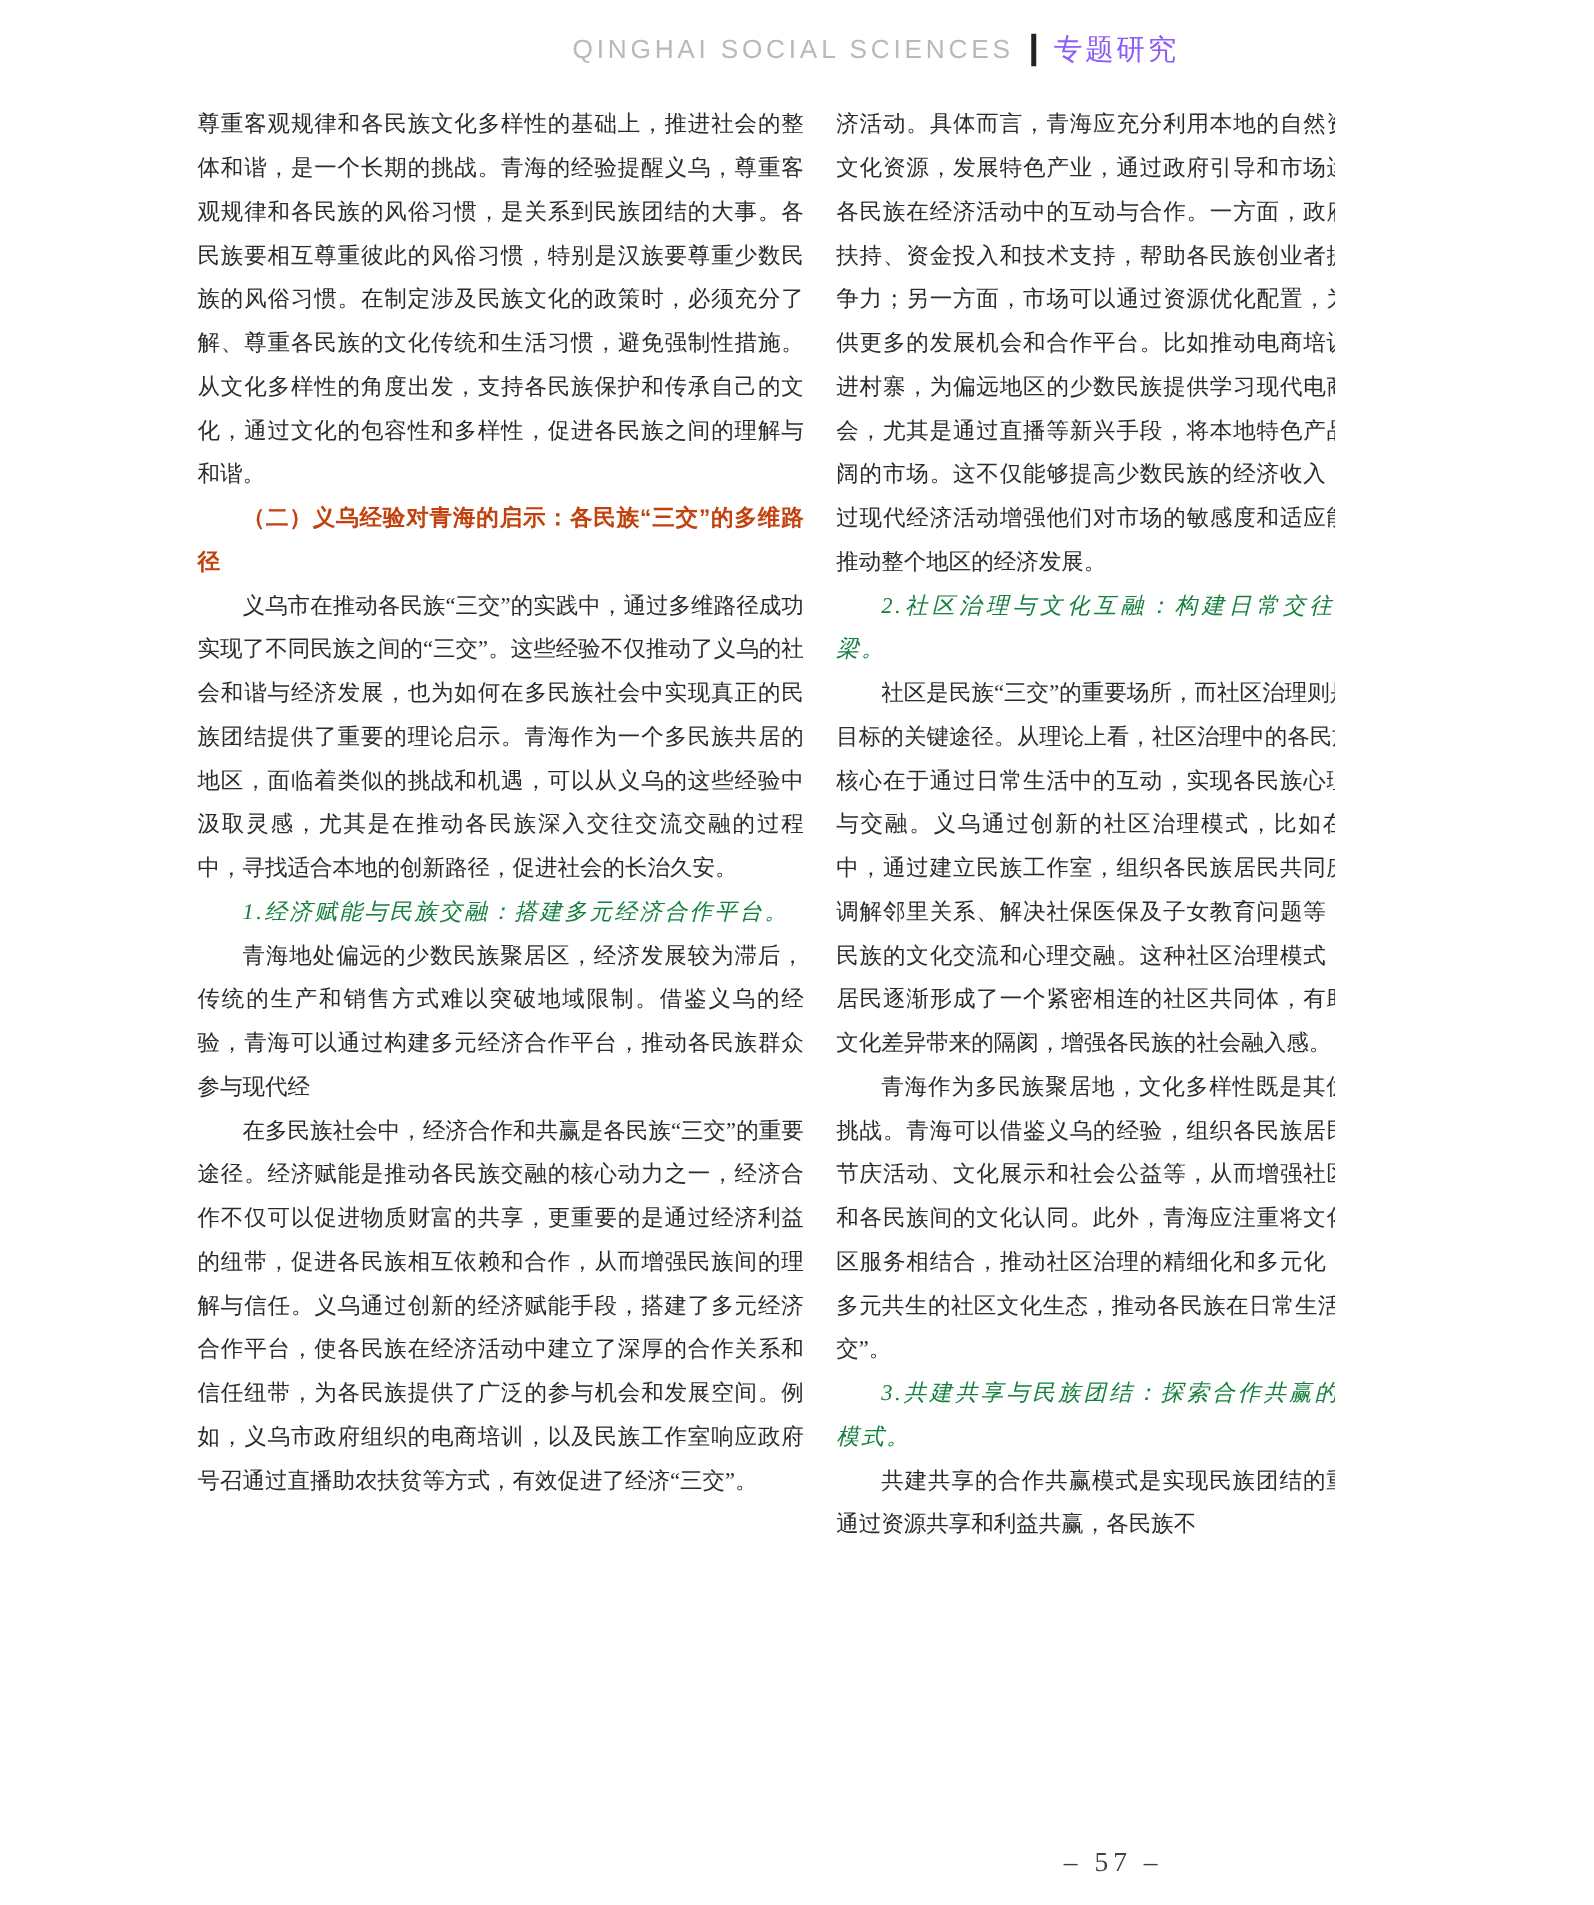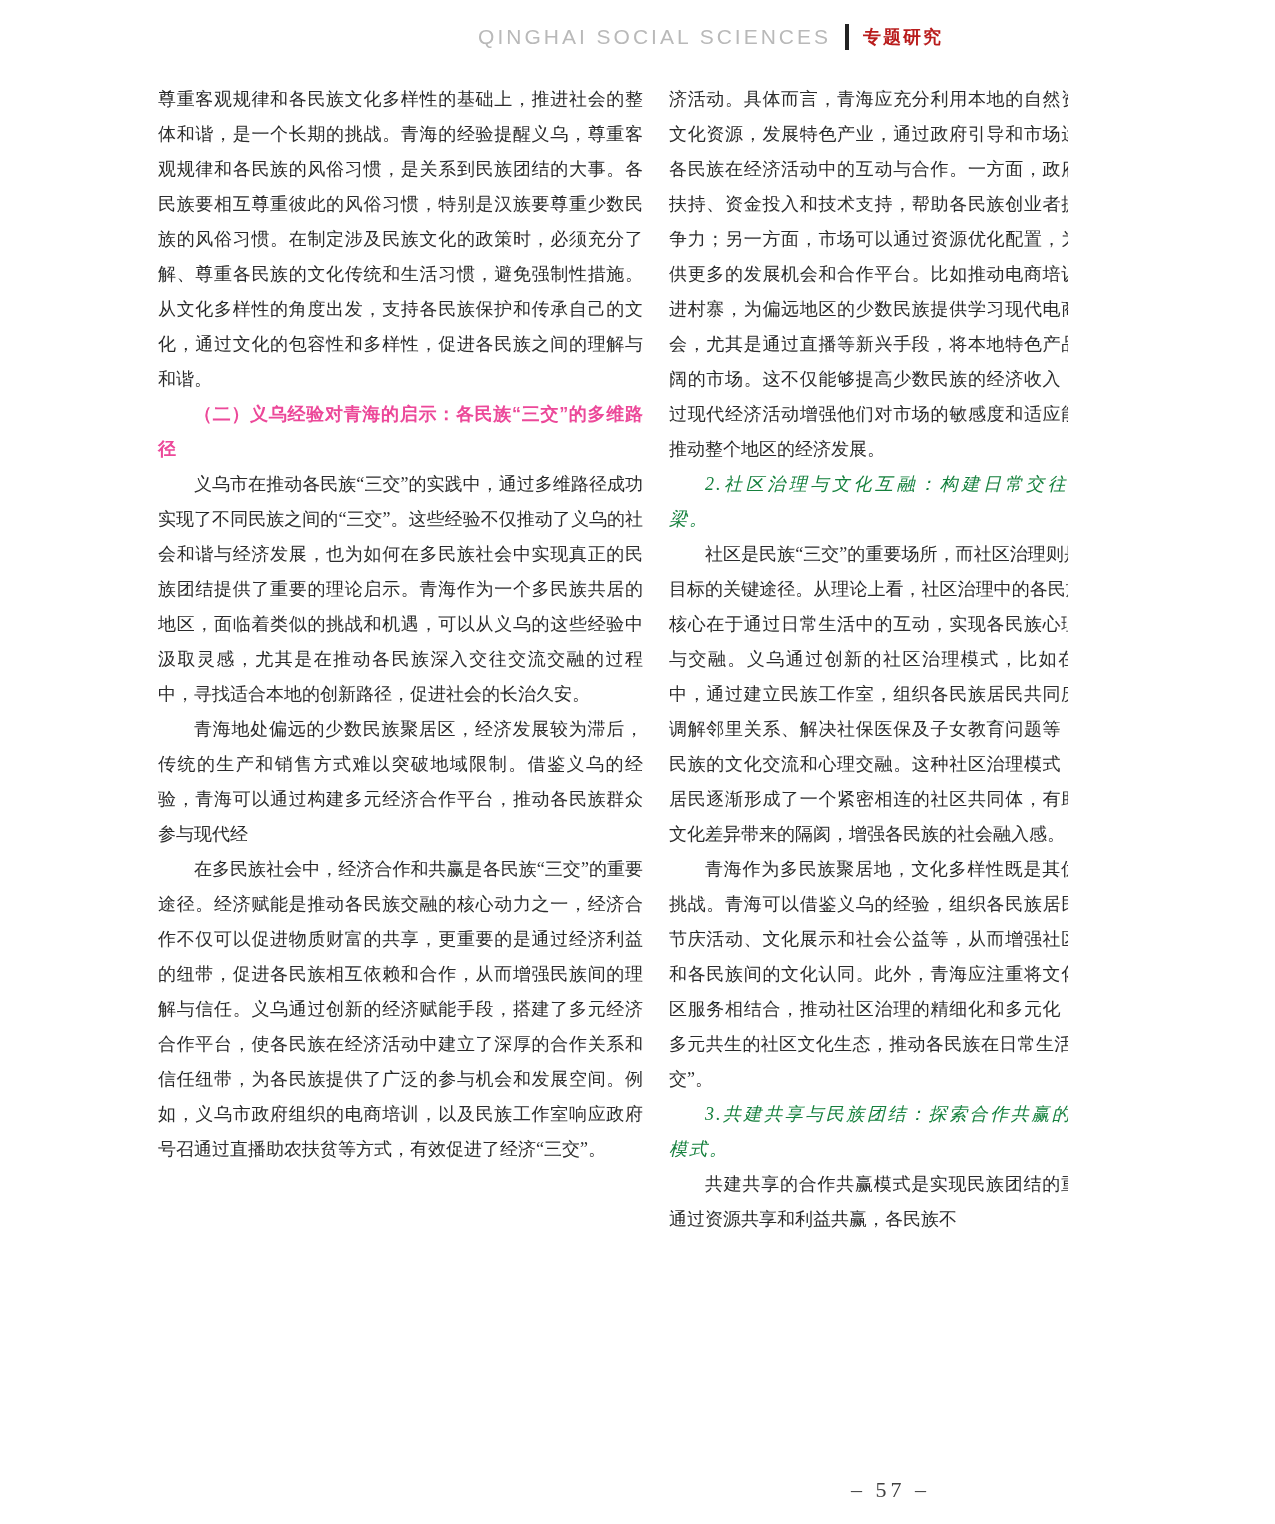--- a/index.html
+++ b/index.html
@@ -33,24 +33,24 @@
     color: #b9b9b9;
     font-weight: 400;
   }
   .head-divider {
     width: 4px;
     height: 26px;
     background: #222222;
   }
   .section-label {
     font-family: "Liberation Sans", sans-serif;
-    font-size: 18px;
-    font-weight: 700;
+    font-size: 23px;
+    font-weight: 400;
     letter-spacing: 2px;
-    color: #b91c1c;
+    color: #8b5cf6;
   }
   
   .content {
     position: absolute;
     left: 158px;
     top: 82px;
     width: 996px;
     display: flex;
     gap: 26px;
   }
@@ -68,21 +68,21 @@
   }
   .col p.indent { text-indent: 2em; }
   .col p.body {
     font-family: "Liberation Serif", serif;
     color: #2b2b2b;
     font-weight: 400;
   }
   .col p.heading {
     font-family: "Liberation Sans", sans-serif;
     font-weight: 700;
-    color: #ec4899;
+    color: #c2410c;
   }
   .col p.kaiti {
     font-family: "Liberation Serif", serif;
     font-style: italic;
     color: #15803d;
     letter-spacing: 2px;
   }
   
   .page-number {
     position: absolute;
@@ -103,20 +103,21 @@
     <span class="journal-name">QINGHAI SOCIAL SCIENCES</span>
     <span class="head-divider"></span>
     <span class="section-label">专题研究</span>
   </div>
 
   <div class="content">
     <div class="col">
         <p class="block body">尊重客观规律和各民族文化多样性的基础上，推进社会的整体和谐，是一个长期的挑战。青海的经验提醒义乌，尊重客观规律和各民族的风俗习惯，是关系到民族团结的大事。各民族要相互尊重彼此的风俗习惯，特别是汉族要尊重少数民族的风俗习惯。在制定涉及民族文化的政策时，必须充分了解、尊重各民族的文化传统和生活习惯，避免强制性措施。从文化多样性的角度出发，支持各民族保护和传承自己的文化，通过文化的包容性和多样性，促进各民族之间的理解与和谐。</p>
         <p class="block heading indent">（二）义乌经验对青海的启示：各民族“三交”的多维路径</p>
         <p class="block body indent">义乌市在推动各民族“三交”的实践中，通过多维路径成功实现了不同民族之间的“三交”。这些经验不仅推动了义乌的社会和谐与经济发展，也为如何在多民族社会中实现真正的民族团结提供了重要的理论启示。青海作为一个多民族共居的地区，面临着类似的挑战和机遇，可以从义乌的这些经验中汲取灵感，尤其是在推动各民族深入交往交流交融的过程中，寻找适合本地的创新路径，促进社会的长治久安。</p>
+        <p class="block kaiti indent">1.经济赋能与民族交融：搭建多元经济合作平台。</p>
         <p class="block body indent">青海地处偏远的少数民族聚居区，经济发展较为滞后，传统的生产和销售方式难以突破地域限制。借鉴义乌的经验，青海可以通过构建多元经济合作平台，推动各民族群众参与现代经</p>
         <p class="block body indent">在多民族社会中，经济合作和共赢是各民族“三交”的重要途径。经济赋能是推动各民族交融的核心动力之一，经济合作不仅可以促进物质财富的共享，更重要的是通过经济利益的纽带，促进各民族相互依赖和合作，从而增强民族间的理解与信任。义乌通过创新的经济赋能手段，搭建了多元经济合作平台，使各民族在经济活动中建立了深厚的合作关系和信任纽带，为各民族提供了广泛的参与机会和发展空间。例如，义乌市政府组织的电商培训，以及民族工作室响应政府号召通过直播助农扶贫等方式，有效促进了经济“三交”。</p>
       </div>
     <div class="col">
         <p class="block body">济活动。具体而言，青海应充分利用本地的自然资源和民族文化资源，发展特色产业，通过政府引导和市场运作，推动各民族在经济活动中的互动与合作。一方面，政府通过政策扶持、资金投入和技术支持，帮助各民族创业者提升市场竞争力；另一方面，市场可以通过资源优化配置，为各民族提供更多的发展机会和合作平台。比如推动电商培训进社区、进村寨，为偏远地区的少数民族提供学习现代电商技能的机会，尤其是通过直播等新兴手段，将本地特色产品推向更广阔的市场。这不仅能够提高少数民族的经济收入，还可以通过现代经济活动增强他们对市场的敏感度和适应能力，进而推动整个地区的经济发展。</p>
         <p class="block kaiti indent">2.社区治理与文化互融：构建日常交往的文化桥梁。</p>
         <p class="block body indent">社区是民族“三交”的重要场所，而社区治理则是实现这一目标的关键途径。从理论上看，社区治理中的各民族“三交”的核心在于通过日常生活中的互动，实现各民族心理上的认同与交融。义乌通过创新的社区治理模式，比如在社区建设中，通过建立民族工作室，组织各民族居民共同庆祝节日、调解邻里关系、解决社保医保及子女教育问题等，促进了各民族的文化交流和心理交融。这种社区治理模式，使各民族居民逐渐形成了一个紧密相连的社区共同体，有助于消除因文化差异带来的隔阂，增强各民族的社会融入感。</p>
         <p class="block body indent">青海作为多民族聚居地，文化多样性既是其优势，也是挑战。青海可以借鉴义乌的经验，组织各民族居民共同参与节庆活动、文化展示和社会公益等，从而增强社区的凝聚力和各民族间的文化认同。此外，青海应注重将文化互融与社区服务相结合，推动社区治理的精细化和多元化，构建一个多元共生的社区文化生态，推动各民族在日常生活中深度“三交”。</p>
         <p class="block kaiti indent">3.共建共享与民族团结：探索合作共赢的共同富裕模式。</p>
         <p class="block body indent">共建共享的合作共赢模式是实现民族团结的重要途径，通过资源共享和利益共赢，各民族不</p>

